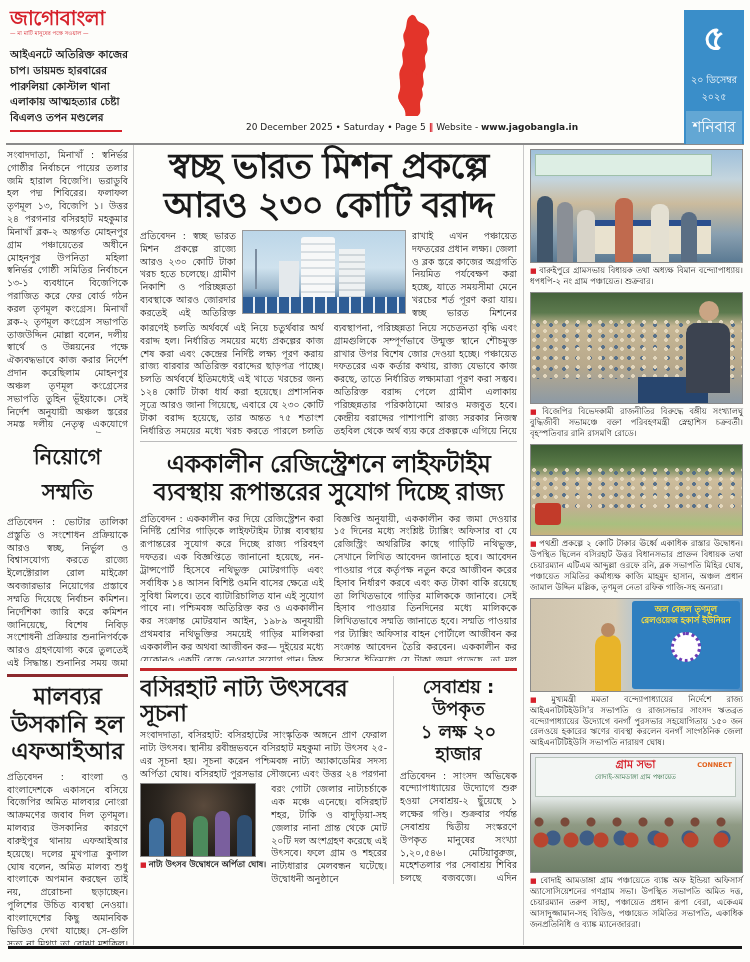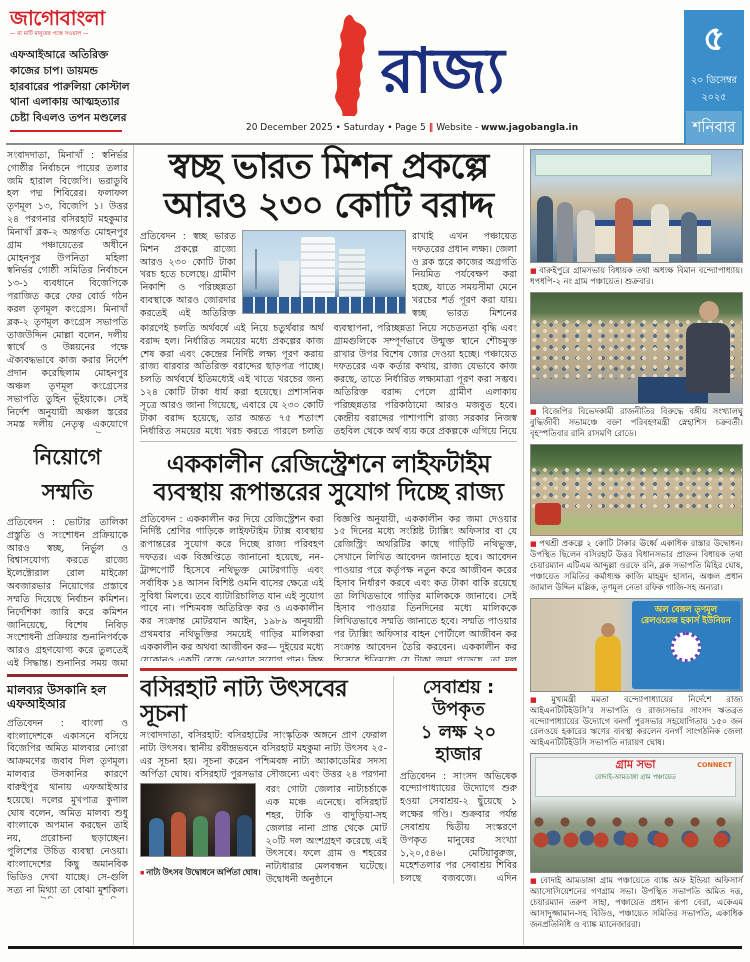--- a/index.html
+++ b/index.html
@@ -36,21 +36,21 @@
   .col-photos { flex:1; padding:4px 1px 0 6px; }
 
   p.body { font-size:9.3px; line-height:1.38; text-align:justify; overflow:hidden; }
 
   
   .lh1 { font-size:16.5px; font-weight:800; text-align:center; line-height:1.25; margin:2px 0 6px; }
   .bodyA { height:284px; }
   .lh2 { font-size:21px; font-weight:900; text-align:center; margin:8px 0 5px; }
   .bodyB { height:150px; }
   .maroon-rule { height:3px; background:#8c2a2e; margin:8px 0 6px; }
-  .lh3 { font-size:12px; font-weight:800; line-height:1.2; margin:2px 0 5px; }
+  .lh3 { font-size:23px; font-weight:800; text-align:center; line-height:1.2; margin:2px 0 5px; }
   .bodyC { height:182px; }
 
   
   .lead-headline { font-size:35px; font-weight:900; text-align:center; line-height:1.1; letter-spacing:-1px; }
   .lead-body-top { display:flex; gap:6px; margin-top:6px; height:88px; overflow:hidden; }
   .lead-c1 { width:96px; }
   .lead-photo { width:164px; height:84px; border:1px solid #999; position:relative; flex:none;
     background:linear-gradient(180deg,#bcd6e8 0%,#cfe2ee 45%,#9db8cc 70%,#4f7ba8 85%,#3c6596 100%); overflow:hidden; }
   .tower { position:absolute; background:#f4f6f6; }
   .tower.t1 { left:58px; top:6px; width:34px; height:64px; border-radius:3px 3px 0 0;
@@ -73,21 +73,21 @@
 
   
   .bottom-row { display:flex; height:208px; overflow:hidden; }
   .theatre { width:254px; border-right:1px solid #c8c8c8; padding-right:6px; }
   .theatre-headline { font-size:23px; font-weight:900; line-height:1.1; letter-spacing:-0.5px; margin-bottom:3px; }
   .th-intro { height:52px; }
   .th-mid { display:flex; gap:5px; margin-top:2px; }
   .photo-theatre { width:116px; height:74px; border:1px solid #888; position:relative; flex:none; overflow:hidden;
     background:radial-gradient(circle at 55% 30%, #5a4a3c 0%, #2c2620 55%, #17130f 100%); }
   .ph-person { position:absolute; bottom:0; width:15px; height:38px; border-radius:7px 7px 0 0; }
-  .thcap { font-size:8.2px; font-weight:700; line-height:1.3; margin-top:11px;font-family:Liberation Serif, serif; }
+  .thcap { font-size:8.2px; font-weight:700; line-height:1.3; margin-top:2px; }
   .th-beside { flex:1; height:102px; overflow:hidden; }
   .marker { color:#d6212b; font-size:7px; margin-right:2px; }
 
   .sebashray { flex:1; padding-left:6px; }
   .seb-headline { font-size:18px; font-weight:900; text-align:center; line-height:1.25; margin-bottom:4px; }
   .seb-body { height:168px; }
 
   
   .figure { margin-bottom:5px; }
   .figure .photo { border:1px solid #8a8a8a; position:relative; overflow:hidden;padding-left:35px; }
@@ -136,37 +136,36 @@
 
   .page-bottom-rule { position:absolute; left:8px; right:8px; bottom:13px; height:3px; background:#161616; }
 </style>
 </head>
 <body>
 
 <header class="masthead">
   <div class="m-left">
     <div class="logo-title">জাগোবাংলা</div>
     <div class="logo-tagline">— মা মাটি মানুষের পক্ষে সওয়াল —</div>
-    <div class="teaser">এফআইআরে অতিরিক্ত কাজের চাপ। ডায়মন্ড হারবারের পারুলিয়া কোস্টাল থানা এলাকায় আত্মহত্যার চেষ্টা বিএলও তপন মণ্ডলের</div>
+    <div class="teaser">আইএনটে অতিরিক্ত কাজের চাপ। ডায়মন্ড হারবারের পারুলিয়া কোস্টাল থানা এলাকায় আত্মহত্যার চেষ্টা বিএলও তপন মণ্ডলের</div>
     <div class="teaser-underline"></div>
   </div>
 
   <div class="m-center">
     <div class="brand">
       <div class="map-wrap">
         <svg viewBox="0 0 60 110" width="58" height="104" aria-hidden="true">
           <path fill="#e3342a" d="M30 3 C22 7 26 14 22 21 C18 28 25 32 21 39 C17 46 23 51 19 58
             C12 70 23 77 17 87 C13 94 21 99 24 106 C27 112 22 120 29 126 L29 108
             C33 104 30 99 36 96 C42 93 37 86 41 80 C45 74 39 68 43 62 C47 56 41 50 45 44
             C49 38 43 32 47 26 C51 20 45 13 39 11 C33 9 36 4 30 3 Z"></path>
           <path fill="#e3342a" d="M20 62 C14 70 20 78 16 86 C13 93 20 97 22 103 C25 110 20 116 27 121
             C34 126 30 114 36 110 C42 106 36 98 40 92 C44 86 38 80 40 74 C42 68 34 66 30 62 Z"></path>
         </svg>
       </div>
-      <div class="section-title">রাজ্য</div>
     </div>
     <div class="dateline">
       <span>20 December 2025 • Saturday • Page 5</span><span class="sep">‖</span><span>Website - </span><span class="site">www.jagobangla.in</span>
     </div>
   </div>
 
   <div class="m-right">
     <div class="datebox">
       <div class="pagenum">৫</div>
       <div class="d1">২০ ডিসেম্বর</div>

